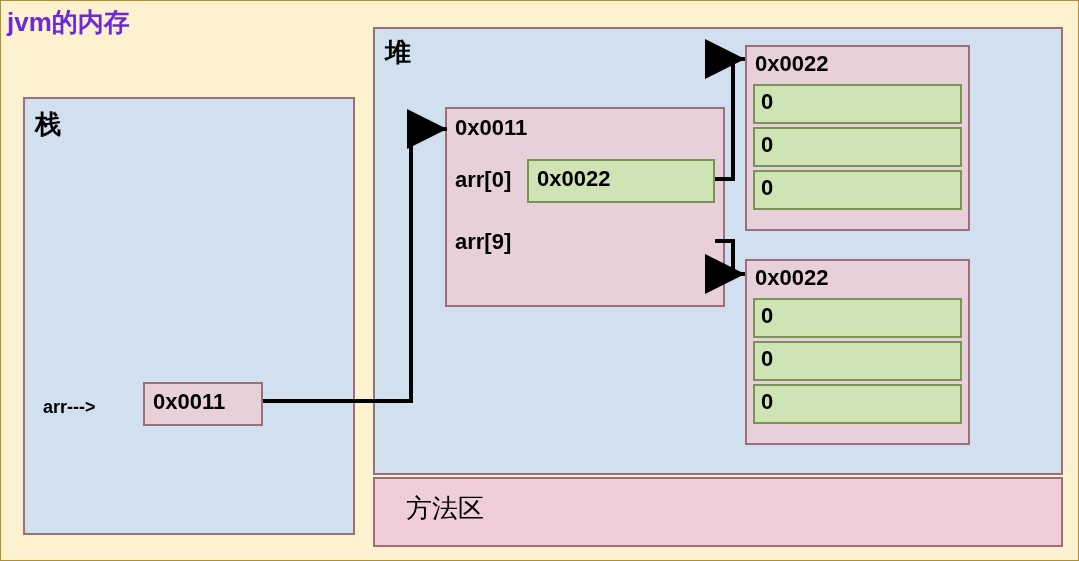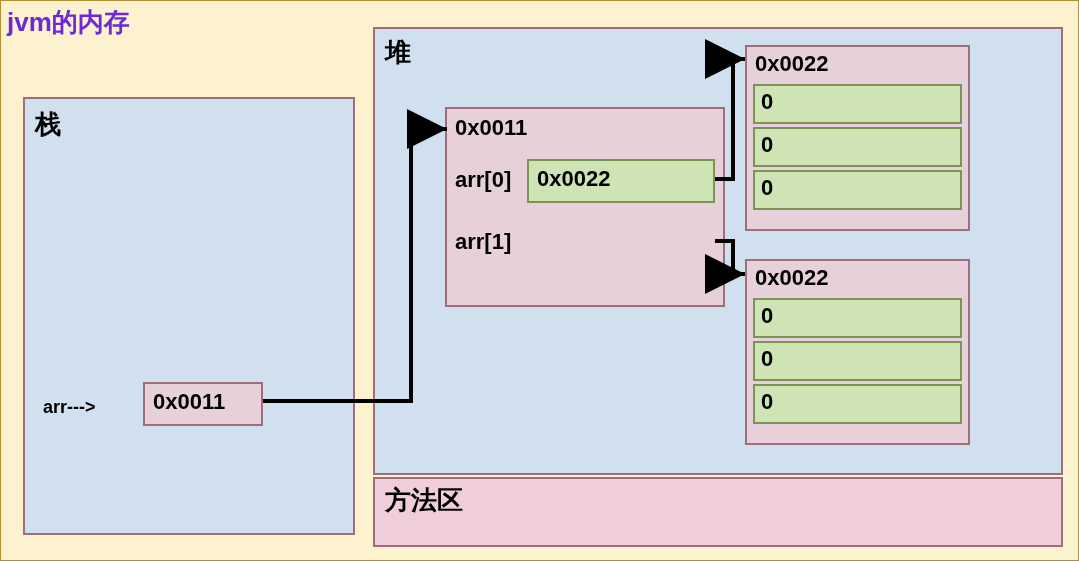--- a/index.html
+++ b/index.html
@@ -144,22 +144,23 @@
     position: absolute;
     left: 372px;
     top: 476px;
     width: 690px;
     height: 70px;
     background: #efcdd9;
     border: 2px solid #9c6f7a;
   }
   .method-label {
     font-size: 26px;
-    font-weight: bold;
-    padding: 4px 10px;
+    font-weight: normal;
+    padding: 12px 10px;
+    margin-left: 21px;
   }
 
   svg.arrows {
     position: absolute;
     top: 0;
     left: 0;
     width: 1079px;
     height: 561px;
     pointer-events: none;
   }
@@ -178,21 +179,21 @@
   </div>
 
   <div class="heap-box">
     <div class="heap-label">堆</div>
   </div>
 
   <div class="obj-arr">
     <div class="obj-arr-addr">0x0011</div>
     <div class="row-label l0">arr[0]</div>
     <div class="cell c0">0x0022</div>
-    <div class="row-label l1">arr[1]</div>
+    <div class="row-label l1">arr[9]</div>
   </div>
 
   <div class="subarr sub1">
     <div class="sub-addr">0x0022</div>
     <div class="sub-cell">0</div>
     <div class="sub-cell">0</div>
     <div class="sub-cell">0</div>
   </div>
 
   <div class="subarr sub2">

